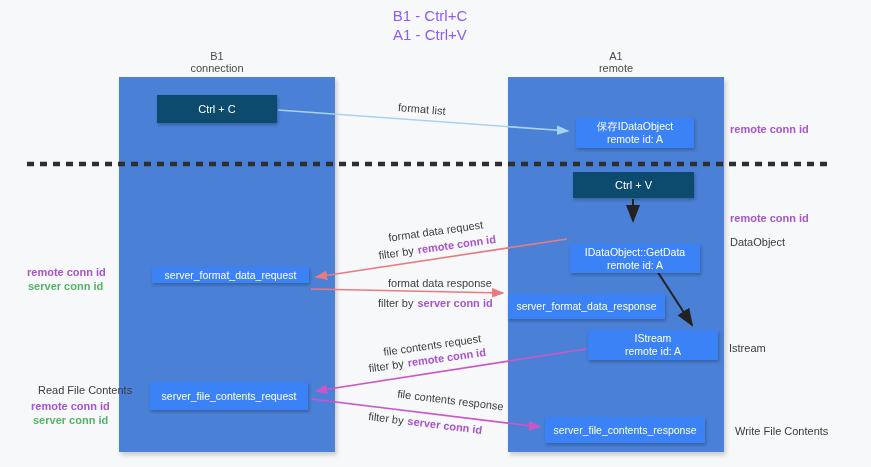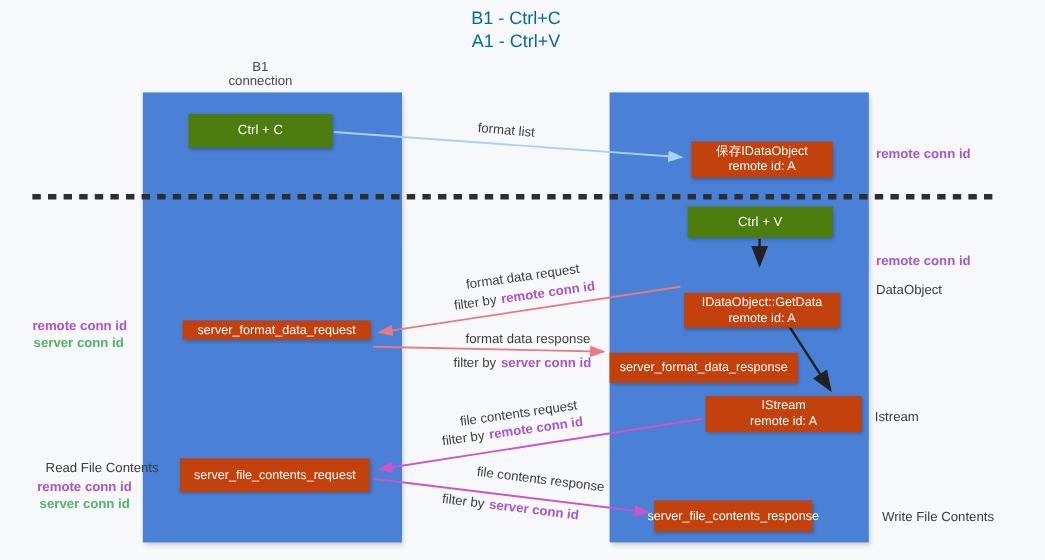--- a/index.html
+++ b/index.html
@@ -9,21 +9,21 @@
   }
   .canvas{
     position:relative;
     width:871px;height:467px;
     background:#f7f8fa;
     overflow:hidden;
   }
   
   .title{
     position:absolute;left:305px;top:6px;width:250px;
-    text-align:center;color:#0369a1;font-size:15px;line-height:19px;
+    text-align:center;color:#8b5cf6;font-size:15px;line-height:19px;
   }
   
   .lane-header{
     position:absolute;top:50px;width:140px;text-align:center;
     color:#4a4a4a;font-size:11px;line-height:12px;
   }
   .lane-header.left{left:147px;}
   .lane-header.right{left:546px;}
   
   .lane{
@@ -33,31 +33,31 @@
   }
   .lane.left{left:119px;}
   .lane.right{left:508px;}
   
   .node{
     position:absolute;
     display:flex;flex-direction:column;align-items:center;justify-content:center;
     color:#fff;text-align:center;
     box-shadow:1px 2px 3px rgba(0,0,0,.25);
   }
-  .node.green{background:#4d7c0f;font-size:11px;text-align:right;}
-  .node.orange{background:#c2410c;font-size:10.5px;line-height:13px;}
+  .node.green{background:#0c4a6e;font-size:11px;text-align:right;}
+  .node.orange{background:#3b82f6;font-size:10.5px;line-height:13px;}
   .n-ctrl-c{left:157px;top:95px;width:120px;height:28px;}
   .n-save{left:576px;top:118px;width:118px;height:30px;font-size:10px;}
   .n-ctrl-v{left:573px;top:172px;width:121px;height:26px;}
   .n-getdata{left:570px;top:227px;width:130px;height:29px;font-size:10px;margin-top:17px;}
   .n-fmt-req{left:152px;top:267px;width:157px;height:16px;}
   .n-fmt-res{left:508px;top:282px;width:157px;height:25px;margin-top:12px;}
   .n-istream{left:588px;top:330px;width:130px;height:30px;font-size:10px;}
   .n-file-req{left:150px;top:382px;width:158px;height:28px;}
-  .n-file-res{left:545px;top:417px;width:132px;height:26px;}
+  .n-file-res{left:545px;top:417px;width:160px;height:26px;}
   
   .flow-label{
     position:absolute;display:flex;gap:4px;white-space:nowrap;
     color:#3e3e3e;font-size:11px;
   }
   .flow-label .purple{color:#a855cc;font-weight:700;}
   .rot-p5{transform:rotate(5deg);}
   .rot-n8{transform:rotate(-8deg);}
   .rot-p7{transform:rotate(7deg);}
   .fl-format-list{left:398px;top:103px;}
@@ -95,20 +95,24 @@
 
   <div class="title">
     <div>B1 - Ctrl+C</div>
     <div>A1 - Ctrl+V</div>
   </div>
 
   <div class="lane-header left">
     <div>B1</div>
     <div>connection</div>
   </div>
+  <div class="lane-header right">
+    <div>A1</div>
+    <div>remote</div>
+  </div>
 
   <div class="lane left"></div>
   <div class="lane right"></div>
 
   <svg class="overlay" width="871" height="467" viewBox="0 0 871 467">
     <defs>
       <marker id="mBlue" markerWidth="9" markerHeight="8" refX="7" refY="3" orient="auto">
         <path d="M0,0 L8,3 L0,6 Z" fill="#a6d3f2"></path>
       </marker>
       <marker id="mSalmon" markerWidth="9" markerHeight="8" refX="7" refY="3" orient="auto">

